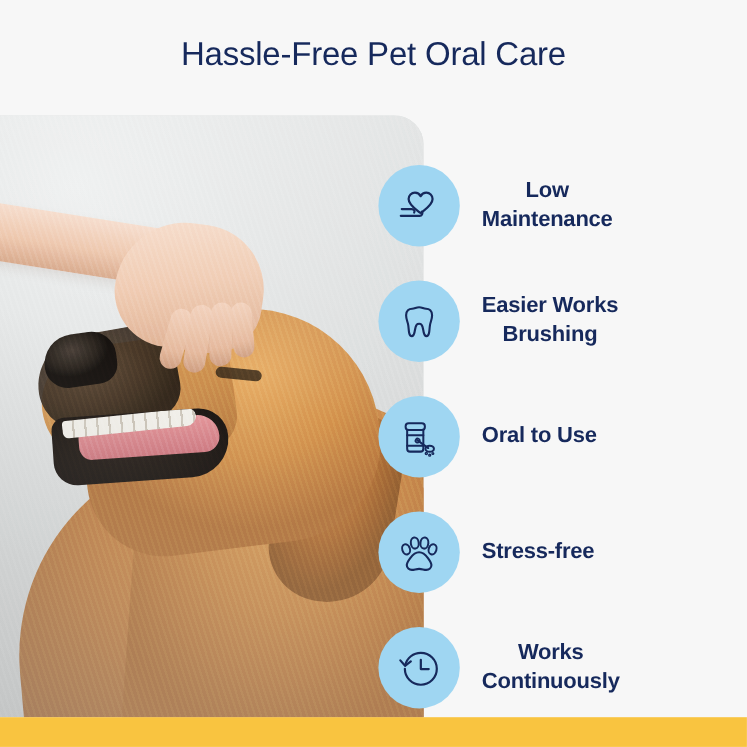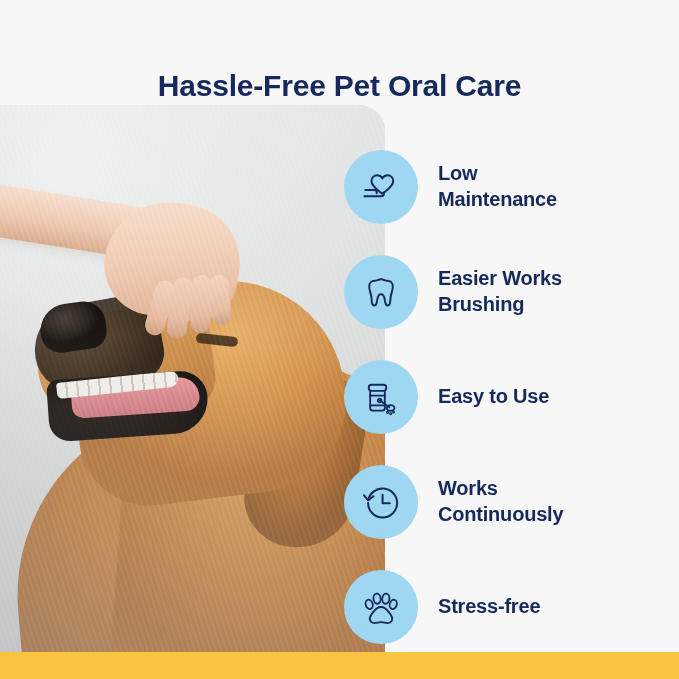--- a/index.html
+++ b/index.html
@@ -17,24 +17,23 @@
   }
 
   
   .title {
     position: absolute;
     left: 0;
     top: 33px;
     width: 679px;
     text-align: center;
     font-size: 30px;
-    font-weight: bold;
+    font-weight: normal;
     letter-spacing: -0.2px;
     color: #16295c;
-    margin-top: 36px;
   }
 
   
   .photo-panel {
     position: absolute;
     left: 0;
     top: 105px;
     width: 385px;
     height: 547px;
     border-top-right-radius: 26px;
@@ -222,20 +221,21 @@
     position: absolute;
     left: 344px;
     top: 134px;
     width: 335px;
   }
   .feature-row {
     position: relative;
     display: flex;
     align-items: center;
     height: 105px;
+    text-align: center;
   }
   .feature-icon-circle {
     position: relative;
     flex: 0 0 auto;
     width: 74px;
     height: 74px;
     border-radius: 50%;
     display: flex;
     align-items: center;
     justify-content: center;
@@ -322,45 +322,45 @@
           <path d="M11.6 22.5h16.8" stroke="currentColor" stroke-width="2.1" stroke-linecap="round"></path>
           <path d="M11.6 33.5h16.8" stroke="currentColor" stroke-width="2.1" stroke-linecap="round"></path>
           <path d="M22 27.5l11.5 8.3" stroke="currentColor" stroke-width="2.1" stroke-linecap="round"></path>
           <path d="M21.2 29.8c-1-.7-1.2-2-.5-3s2-1.2 3-.5c1 .7 1.2 2 .5 3s-2 1.2-3 .5z" stroke="currentColor" stroke-width="1.8"></path>
           <ellipse cx="35" cy="36.5" rx="4.4" ry="3.2" stroke="currentColor" stroke-width="2.1"></ellipse>
           <circle cx="31.5" cy="41.5" r="1.1" stroke="currentColor" stroke-width="1.4"></circle>
           <circle cx="35" cy="43.2" r="1" stroke="currentColor" stroke-width="1.4"></circle>
           <circle cx="38.3" cy="41.4" r="0.9" stroke="currentColor" stroke-width="1.4"></circle>
         </svg>
       </div>
-      <div class="feature-label" style="color: rgb(22, 41, 92);">Easy to Use</div>
-    </div>
-
-    <div class="feature-row">
-      <div class="feature-icon-circle" style="background: rgb(159, 214, 242); color: rgb(22, 41, 92);">
-        <svg viewBox="0 0 48 48" fill="none">
-          <path d="M9.5 21.5C11.4 13.8 18 8.5 25.8 8.5c9.2 0 16.6 7.4 16.6 16.6S35 41.7 25.8 41.7 9.2 34.3 9.2 25.1" stroke="currentColor" stroke-width="2.3" stroke-linecap="round"></path>
-          <path d="M4.5 16.4l4.9 5.6 6-4.6" stroke="currentColor" stroke-width="2.3" stroke-linecap="round" stroke-linejoin="round"></path>
-          <path d="M25.8 15.8v9.6h8.2" stroke="currentColor" stroke-width="2.3" stroke-linecap="round" stroke-linejoin="round"></path>
-        </svg>
-      </div>
-      <div class="feature-label" style="color: rgb(22, 41, 92);">Works
-Continuously</div>
+      <div class="feature-label" style="color: rgb(22, 41, 92);">Oral to Use</div>
     </div>
 
     <div class="feature-row">
       <div class="feature-icon-circle" style="background: rgb(159, 214, 242); color: rgb(22, 41, 92);">
         <svg viewBox="0 0 48 48" fill="none">
           <ellipse cx="10.5" cy="21" rx="4" ry="5.4" transform="rotate(-18 10.5 21)" stroke="currentColor" stroke-width="2.1"></ellipse>
           <ellipse cx="19.5" cy="14.5" rx="4.1" ry="5.8" transform="rotate(-7 19.5 14.5)" stroke="currentColor" stroke-width="2.1"></ellipse>
           <ellipse cx="29.5" cy="14.5" rx="4.1" ry="5.8" transform="rotate(7 29.5 14.5)" stroke="currentColor" stroke-width="2.1"></ellipse>
           <ellipse cx="38" cy="21" rx="4" ry="5.4" transform="rotate(18 38 21)" stroke="currentColor" stroke-width="2.1"></ellipse>
           <path d="M24 24c4.3 0 7 3.1 9.2 6.1 2 2.7 3.6 5 3.6 7.3 0 3-2.4 5-5.3 5-2.5 0-4.6-1.1-7.5-1.1s-5 1.1-7.5 1.1c-2.9 0-5.3-2-5.3-5 0-2.3 1.6-4.6 3.6-7.3C17 27.1 19.7 24 24 24z" stroke="currentColor" stroke-width="2.2" stroke-linejoin="round"></path>
         </svg>
       </div>
       <div class="feature-label" style="color: rgb(22, 41, 92);">Stress-free</div>
     </div>
 
+    <div class="feature-row">
+      <div class="feature-icon-circle" style="background: rgb(159, 214, 242); color: rgb(22, 41, 92);">
+        <svg viewBox="0 0 48 48" fill="none">
+          <path d="M9.5 21.5C11.4 13.8 18 8.5 25.8 8.5c9.2 0 16.6 7.4 16.6 16.6S35 41.7 25.8 41.7 9.2 34.3 9.2 25.1" stroke="currentColor" stroke-width="2.3" stroke-linecap="round"></path>
+          <path d="M4.5 16.4l4.9 5.6 6-4.6" stroke="currentColor" stroke-width="2.3" stroke-linecap="round" stroke-linejoin="round"></path>
+          <path d="M25.8 15.8v9.6h8.2" stroke="currentColor" stroke-width="2.3" stroke-linecap="round" stroke-linejoin="round"></path>
+        </svg>
+      </div>
+      <div class="feature-label" style="color: rgb(22, 41, 92);">Works
+Continuously</div>
+    </div>
+
   </div>
 
   <div class="footer-bar" style="background: rgb(249, 196, 64);"></div>
 
 </div>
 
 </body></html>

